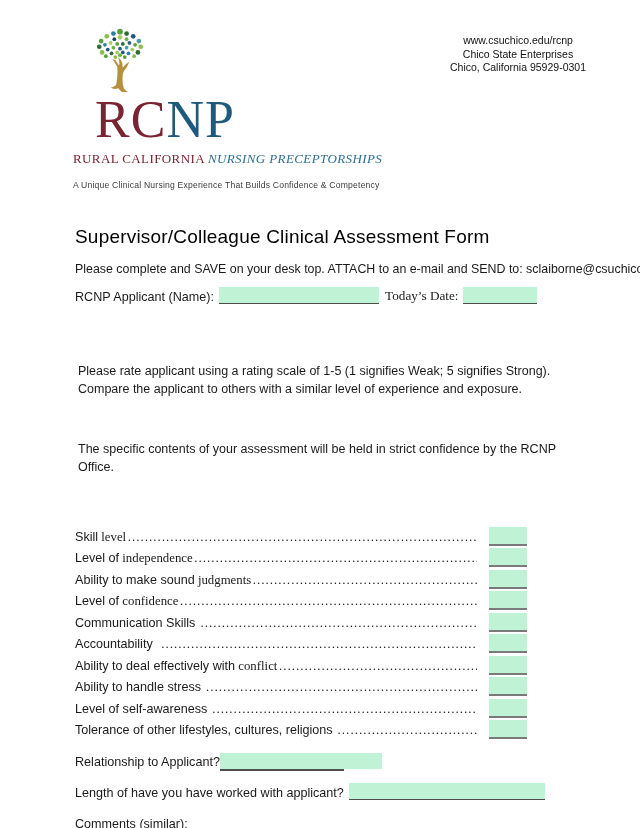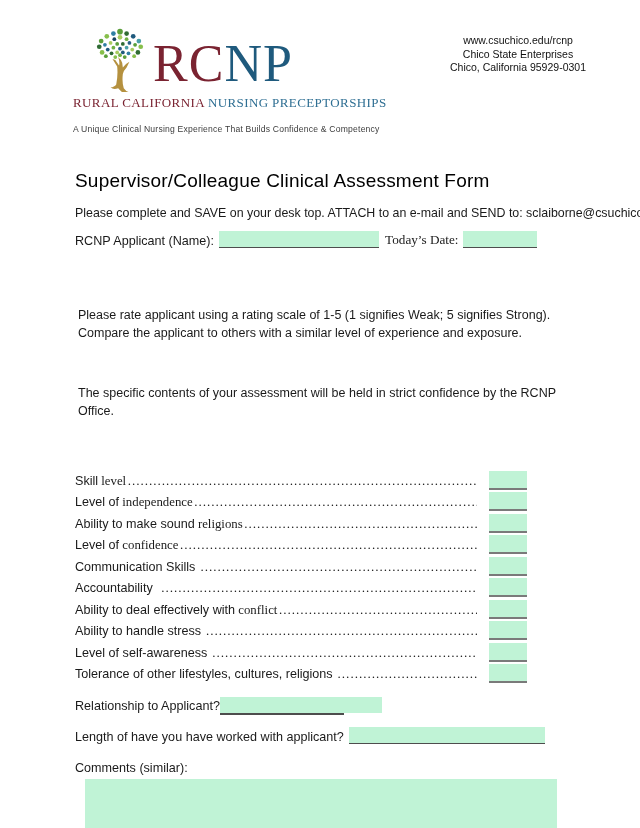--- a/index.html
+++ b/index.html
@@ -9,36 +9,36 @@
     background:#fff;
     overflow:hidden;
     font-family:"Liberation Sans",sans-serif;
     color:#1a1a1a;
     box-sizing:border-box;
     padding:26px 43px 0 75px;
   }
   
   .header{display:flex;justify-content:space-between;align-items:flex-start;margin-left:-2px;}
   .logo-block{display:flex;flex-direction:column;}
-  .logo-top{display:flex;align-items:flex-end;margin-left:18px;}
+  .logo-top{display:flex;align-items:flex-start;margin-left:18px;flex-direction:column;}
   .tree{width:58px;height:66px;flex:none;}
   .rcnp-word{
     font-family:"Liberation Serif",serif;
     font-size:52px;line-height:56px;letter-spacing:1px;
     margin-left:4px;
   }
   .rc{color:var(--maroon);}
   .np{color:var(--blue);}
   .org-line{
     font-family:"Liberation Serif",serif;
     font-size:13px;letter-spacing:.4px;white-space:nowrap;
     margin-top:3px;
   }
   .org-part1{color:var(--maroon);}
-  .org-part2{color:var(--org-blue);}
+  .org-part2{color:var(--org-blue);font-style:italic;}
   .tagline{
     font-size:8.6px;color:#3c3c3c;letter-spacing:.2px;
     margin-top:13px;white-space:nowrap;
   }
   .address{
     width:170px;text-align:center;
     font-size:10.5px;line-height:13.5px;color:#111;
     margin-top:8px;margin-right:-6px;flex:none;
   }
   
@@ -174,21 +174,21 @@
       <span class="s-label"><span>Skill</span><span class="s-serif"> level</span></span>
       <span class="leader">……………………………………………………………………………………………………………………………………………………</span>
       <span class="rating-box"></span>
     </div>
     <div class="skill-row">
       <span class="s-label"><span>Level of</span><span class="s-serif"> independence</span></span>
       <span class="leader">……………………………………………………………………………………………………………………………………………………</span>
       <span class="rating-box"></span>
     </div>
     <div class="skill-row">
-      <span class="s-label"><span>Ability to make sound</span><span class="s-serif"> religions</span></span>
+      <span class="s-label"><span>Ability to make sound</span><span class="s-serif"> judgments</span></span>
       <span class="leader">……………………………………………………………………………………………………………………………………………………</span>
       <span class="rating-box"></span>
     </div>
     <div class="skill-row">
       <span class="s-label"><span>Level of</span><span class="s-serif"> confidence</span></span>
       <span class="leader">……………………………………………………………………………………………………………………………………………………</span>
       <span class="rating-box"></span>
     </div>
     <div class="skill-row">
       <span class="s-label"><span>Communication Skills </span><span class="s-serif"></span></span>

